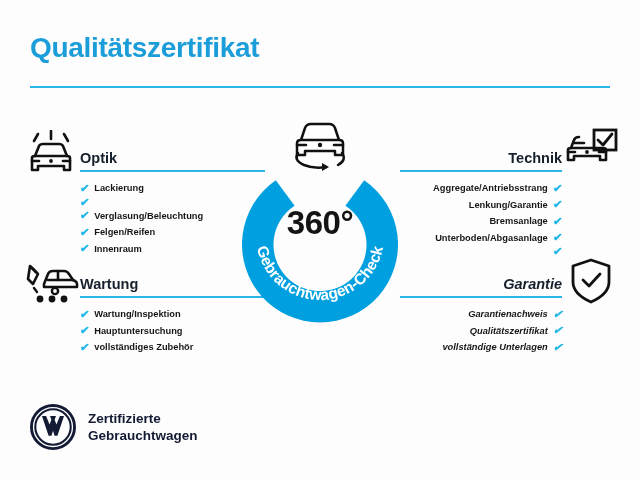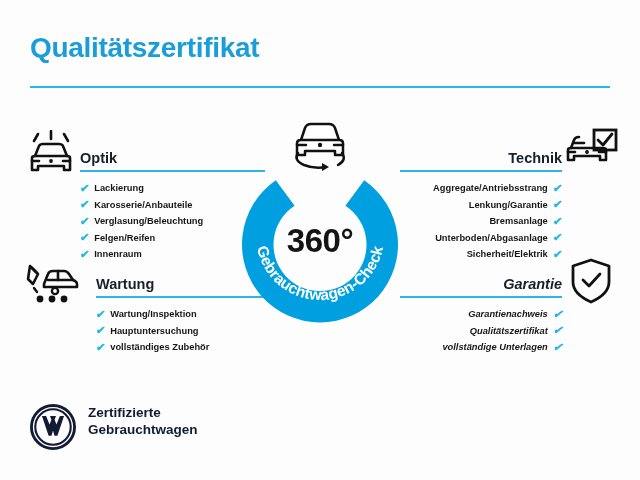--- a/index.html
+++ b/index.html
@@ -96,21 +96,21 @@
   .section.left .chk { margin-right: 5px; }
 
   
   .section.right .sec-title { right: 0; }
   .section.right .sec-rule { left: 0; right: 0; }
   .section.right .sec-list li { justify-content: flex-end; }
   .section.right .chk { margin-left: 5px; order: 2; }
 
   
   #section-optik   { left: 80px;  top: 142px; width: 185px; }
-  #section-wartung { left: 80px;  top: 268px; width: 185px; margin-left: 16px; }
+  #section-wartung { left: 80px;  top: 268px; width: 185px; }
   #section-technik { left: 400px; top: 142px; width: 162px; text-align: right; }
   #section-garantie{ left: 400px; top: 268px; width: 162px; font-style: italic; }
 
   
   .sec-icon {
     position: absolute;
   }
   #icon-optik    { left: 24px;  top: 130px; }
   #icon-wartung  { left: 24px;  top: 258px; }
   #icon-technik  { left: 562px; top: 128px; }
@@ -131,37 +131,36 @@
   #badge-value {
     position: absolute;
     left: 0;
     top: 56px;
     width: 176px;
     text-align: center;
     font-size: 33px;
     font-weight: bold;
     color: #141414;
     letter-spacing: -0.5px;
-    margin-top: 18px;
   }
   #badge-car-icon {
     position: absolute;
     left: 52px;
     top: -36px;
     width: 72px;
     height: 62px;
   }
 
   
   #brand-footer {
     position: absolute;
     left: 30px;
     top: 404px;
     display: flex;
-    align-items: flex-start;
+    align-items: center;
   }
   #vw-logo-mark { width: 46px; height: 46px; }
   #brand-text {
     margin-left: 12px;
     font-size: 13.5px;
     font-weight: bold;
     color: #131a33;
     line-height: 17px;
     white-space: nowrap;
   }
@@ -237,21 +236,20 @@
       <div class="sec-title">Optik</div>
       <div class="sec-rule"></div>
     </div>
     <ul class="sec-list">
       <li>
           <span class="chk">✔</span>
           <span>Lackierung</span>
         </li>
       <li>
           <span class="chk">✔</span>
-          <span>Karosserie/Anbauteile</span>
         </li>
       <li>
           <span class="chk">✔</span>
           <span>Verglasung/Beleuchtung</span>
         </li>
       <li>
           <span class="chk">✔</span>
           <span>Felgen/Reifen</span>
         </li>
       <li>
@@ -298,21 +296,20 @@
         </li>
       <li>
           <span>Bremsanlage</span>
           <span class="chk">✔</span>
         </li>
       <li>
           <span>Unterboden/Abgasanlage</span>
           <span class="chk">✔</span>
         </li>
       <li>
-          <span>Sicherheit/Elektrik</span>
           <span class="chk">✔</span>
         </li>
     </ul>
   </div>
 
   <div class="section right" id="section-garantie">
     <div class="sec-head">
       <div class="sec-title">Garantie</div>
       <div class="sec-rule"></div>
     </div>

